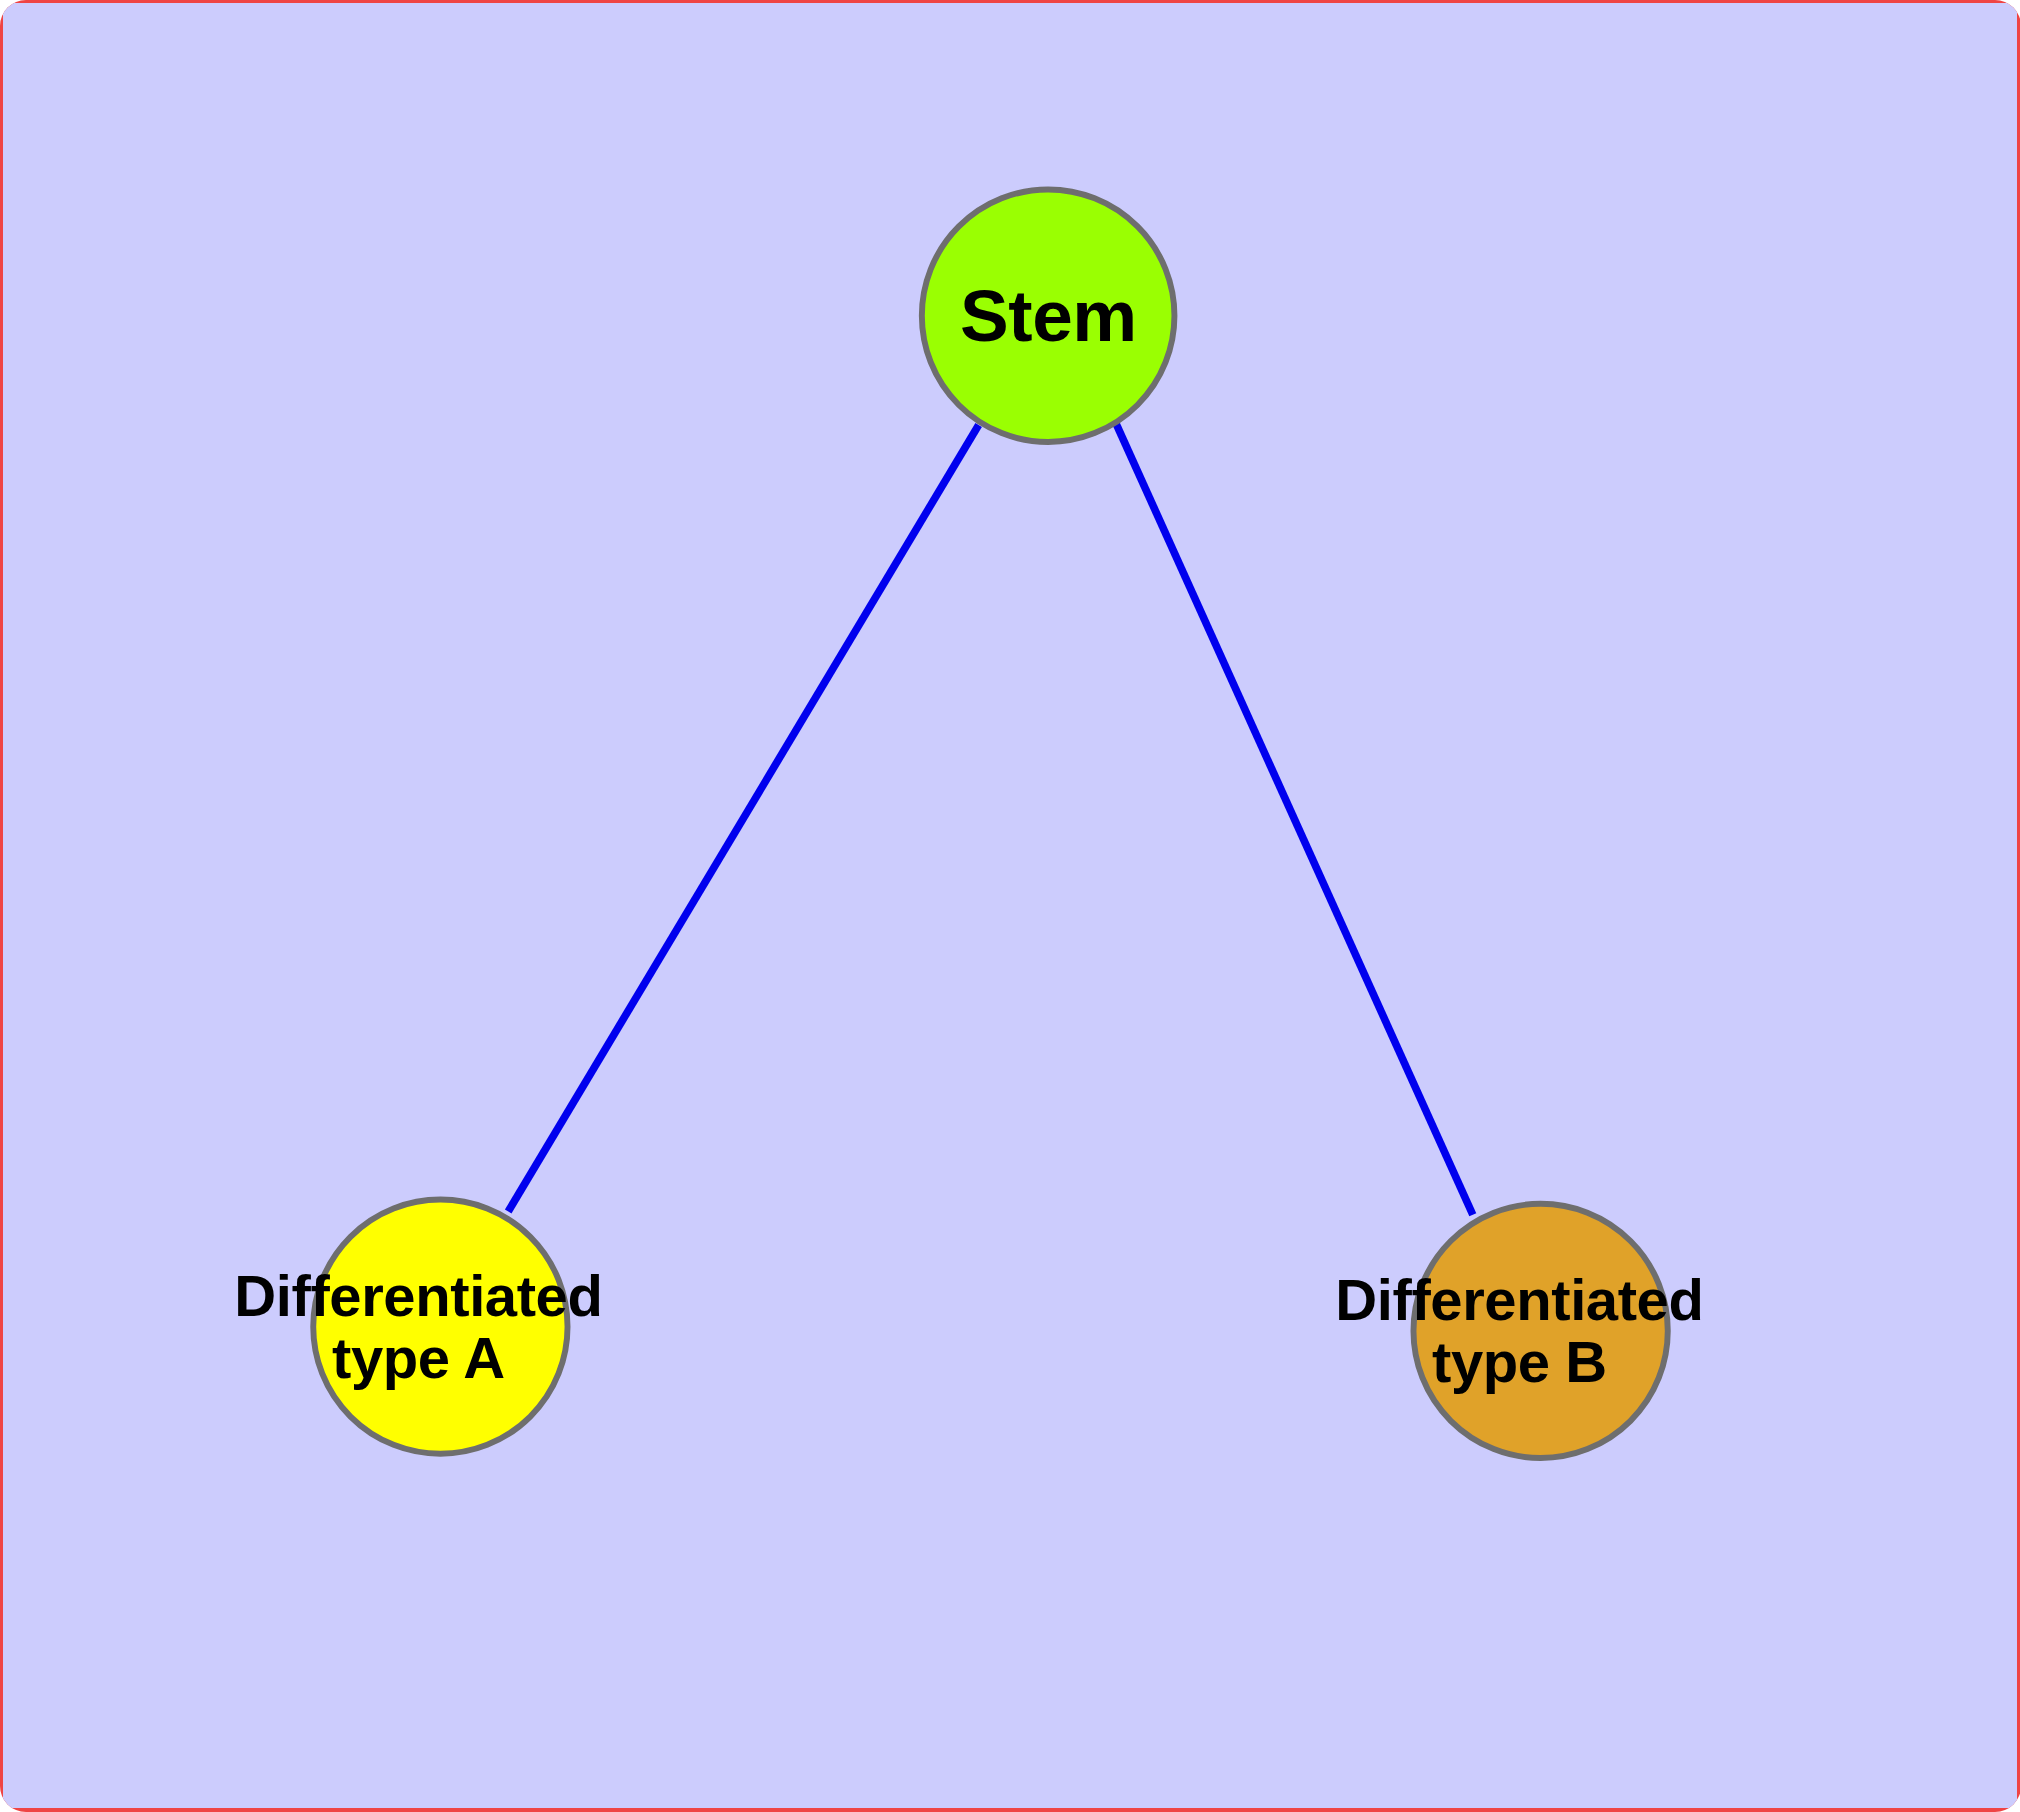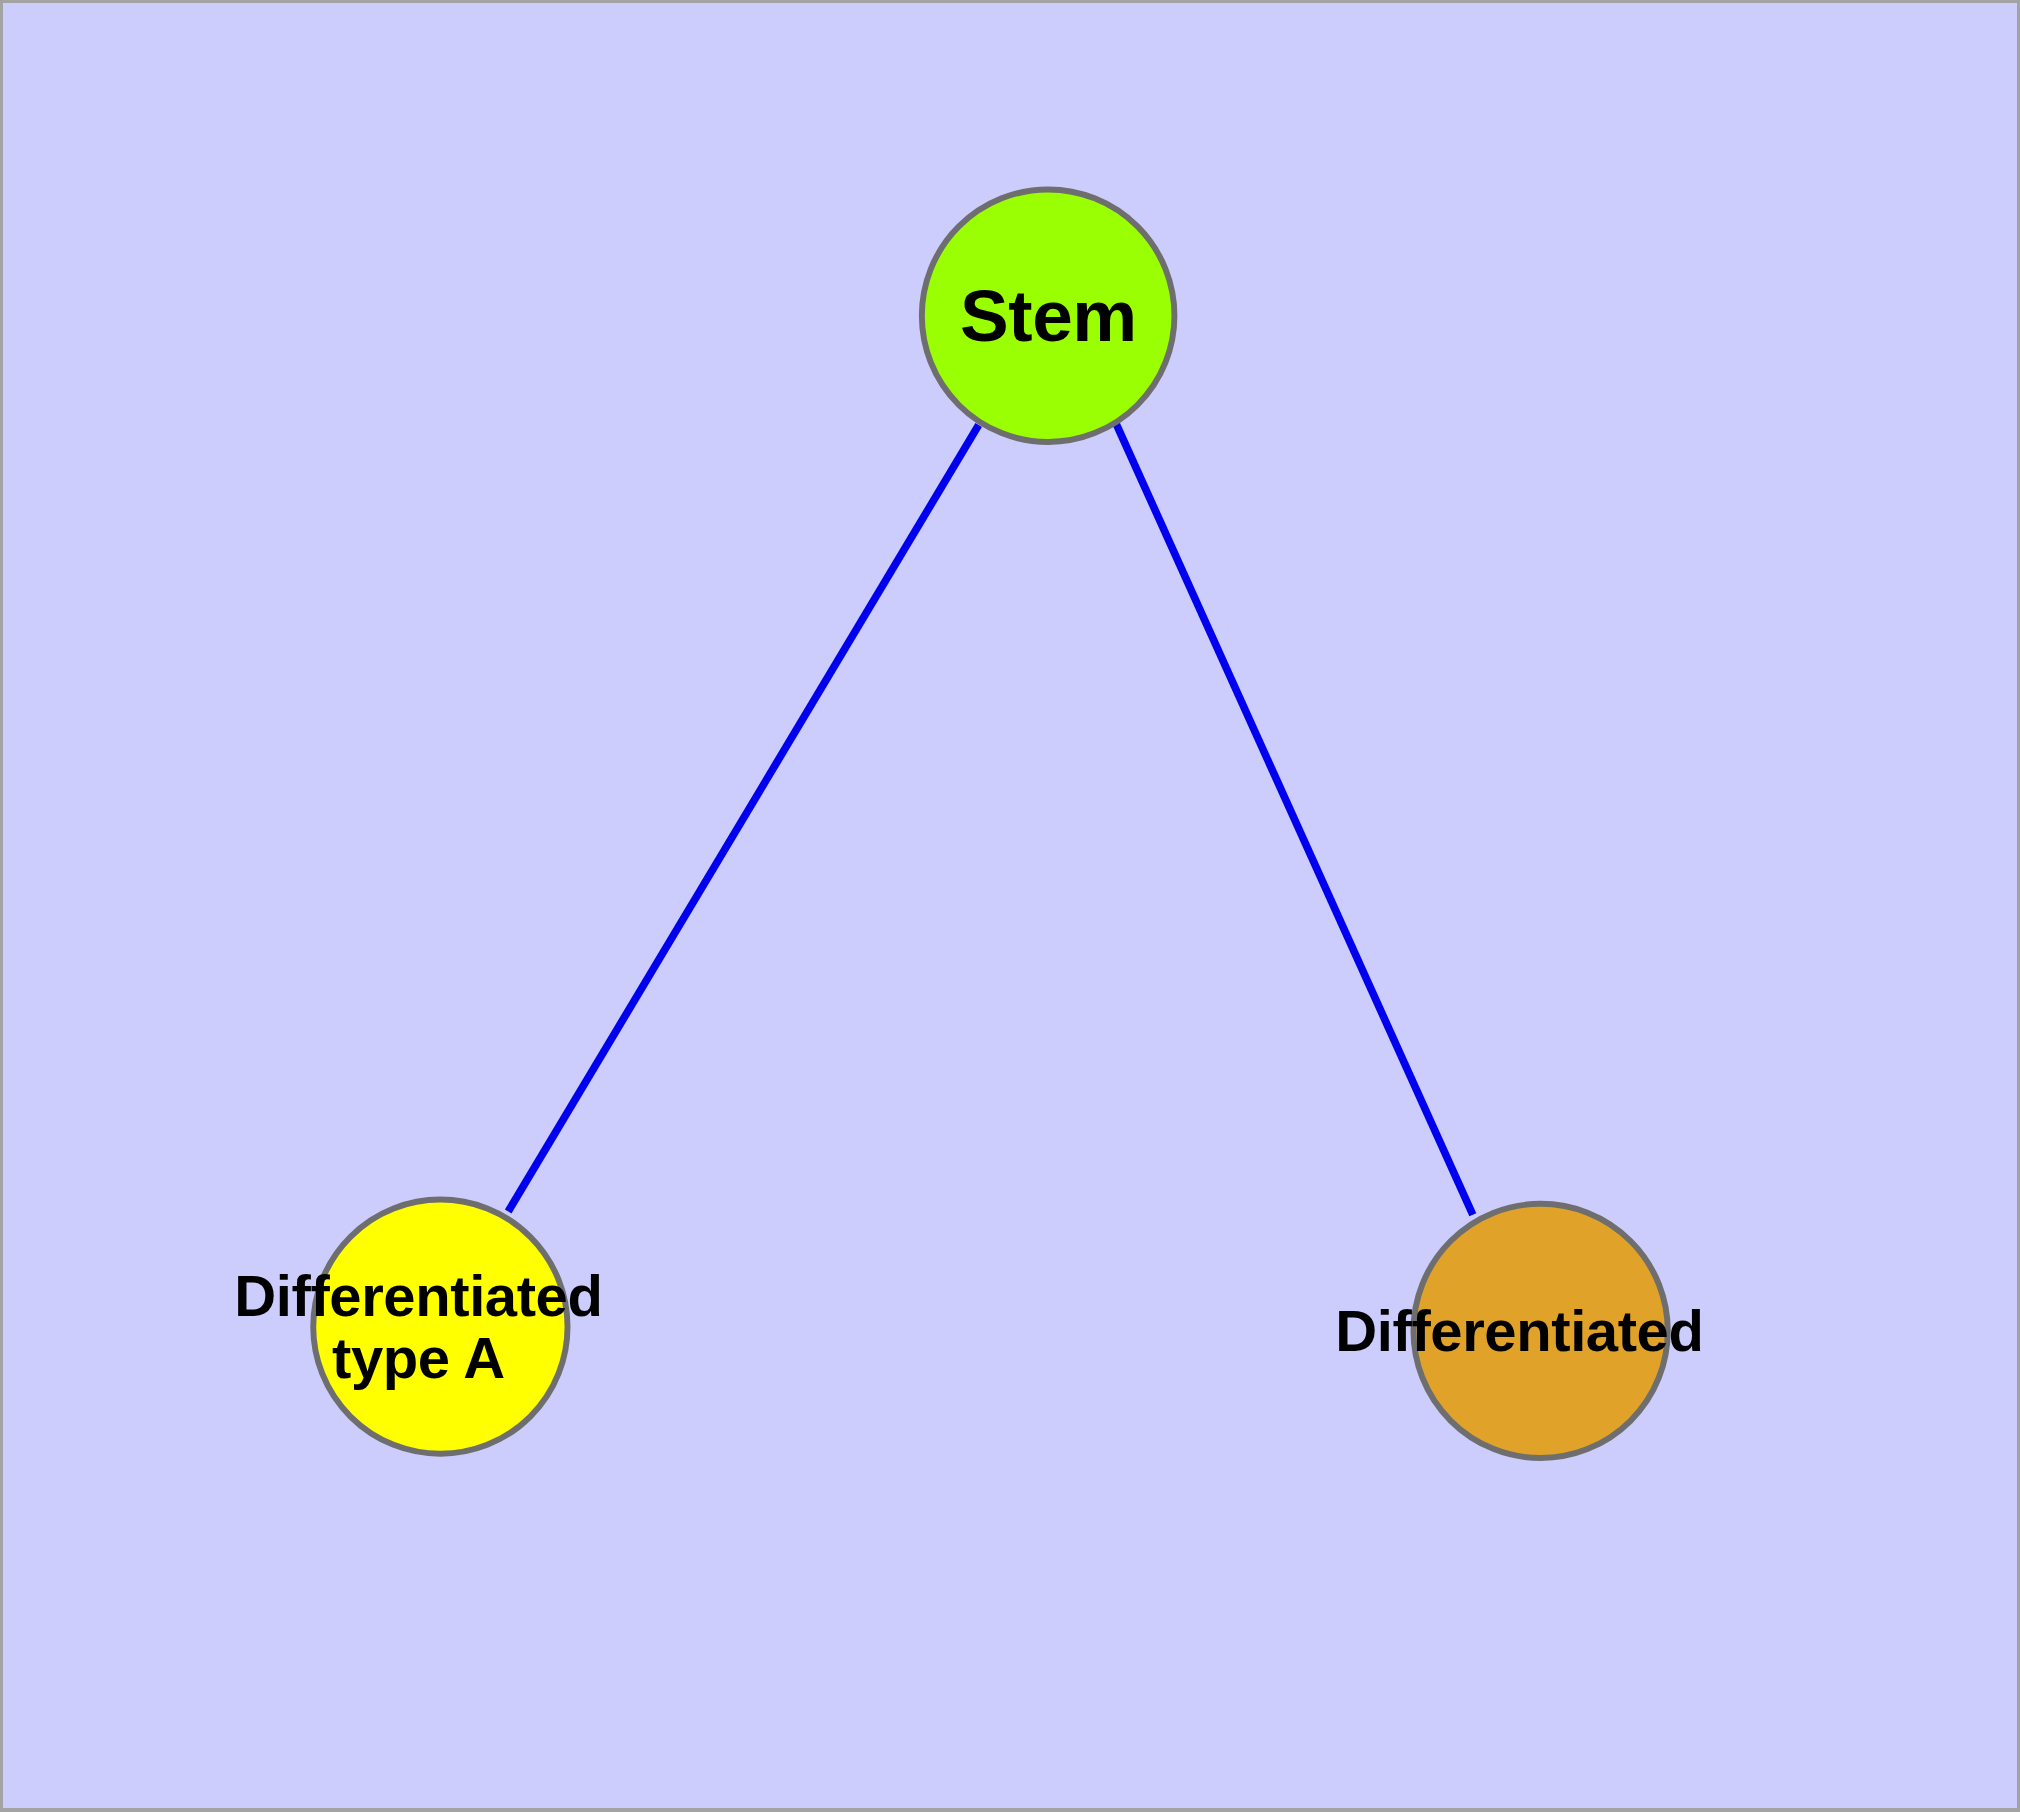--- a/index.html
+++ b/index.html
@@ -5,23 +5,24 @@
 <style>
   html, body {
     margin: 0;
     padding: 0;
     background: #ffffff;
   }
   #canvas-root {
     position: relative;
     width: 2021px;
     height: 1812px;
-    background: #a3a3a3;
+    background: #ef4444;
     overflow: hidden;
     font-family: "Liberation Sans", "DejaVu Sans", sans-serif;
+    border-radius: 26px;
   }
   #graph-canvas {
     position: absolute;
     left: 3.4px;
     top: 3.4px;
     width: 2014px;
     height: 1805px;
     background: #ccccfd;
   }
   #graph-svg {
@@ -68,17 +69,17 @@
         <circle cx="1233" cy="369" r="149" fill="#9aff02" stroke="#6e6e6e" stroke-width="7"></circle>
         <circle cx="516" cy="1562" r="150" fill="#ffff00" stroke="#6e6e6e" stroke-width="7"></circle>
         <circle cx="1814" cy="1567" r="150" fill="#e0a229" stroke="#6e6e6e" stroke-width="7"></circle>
       </g>
     </svg>
 
     <div class="node-label root" style="left:1045px; top:313px;">Stem</div>
 
     <div class="node-label leaf" style="left:415px; top:1324px;"><span>Differentiated</span><br><span>type A</span></div>
 
-    <div class="node-label leaf" style="left:1516px; top:1328px;"><span>Differentiated</span><br></div>
+    <div class="node-label leaf" style="left:1516px; top:1328px;"><span>Differentiated</span><br><span>type B</span></div>
 
   </div>
 </div>
 
 
 </body></html>

